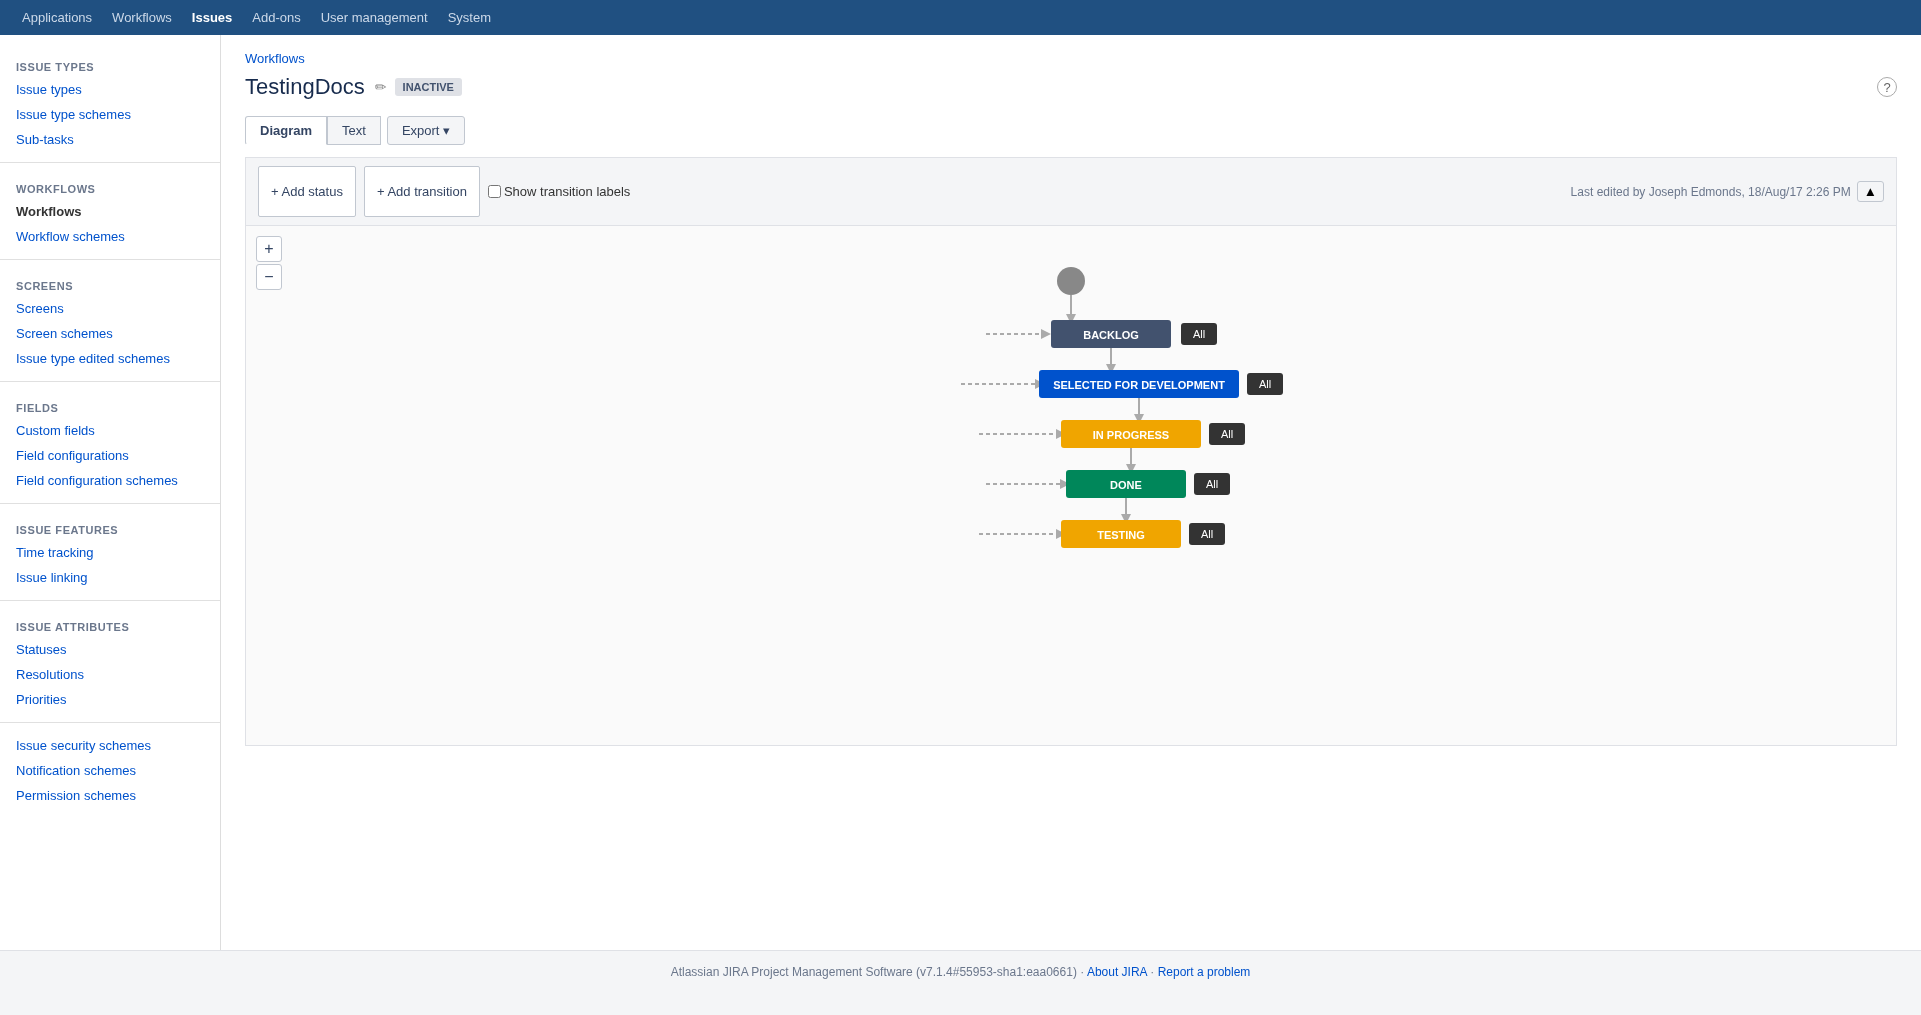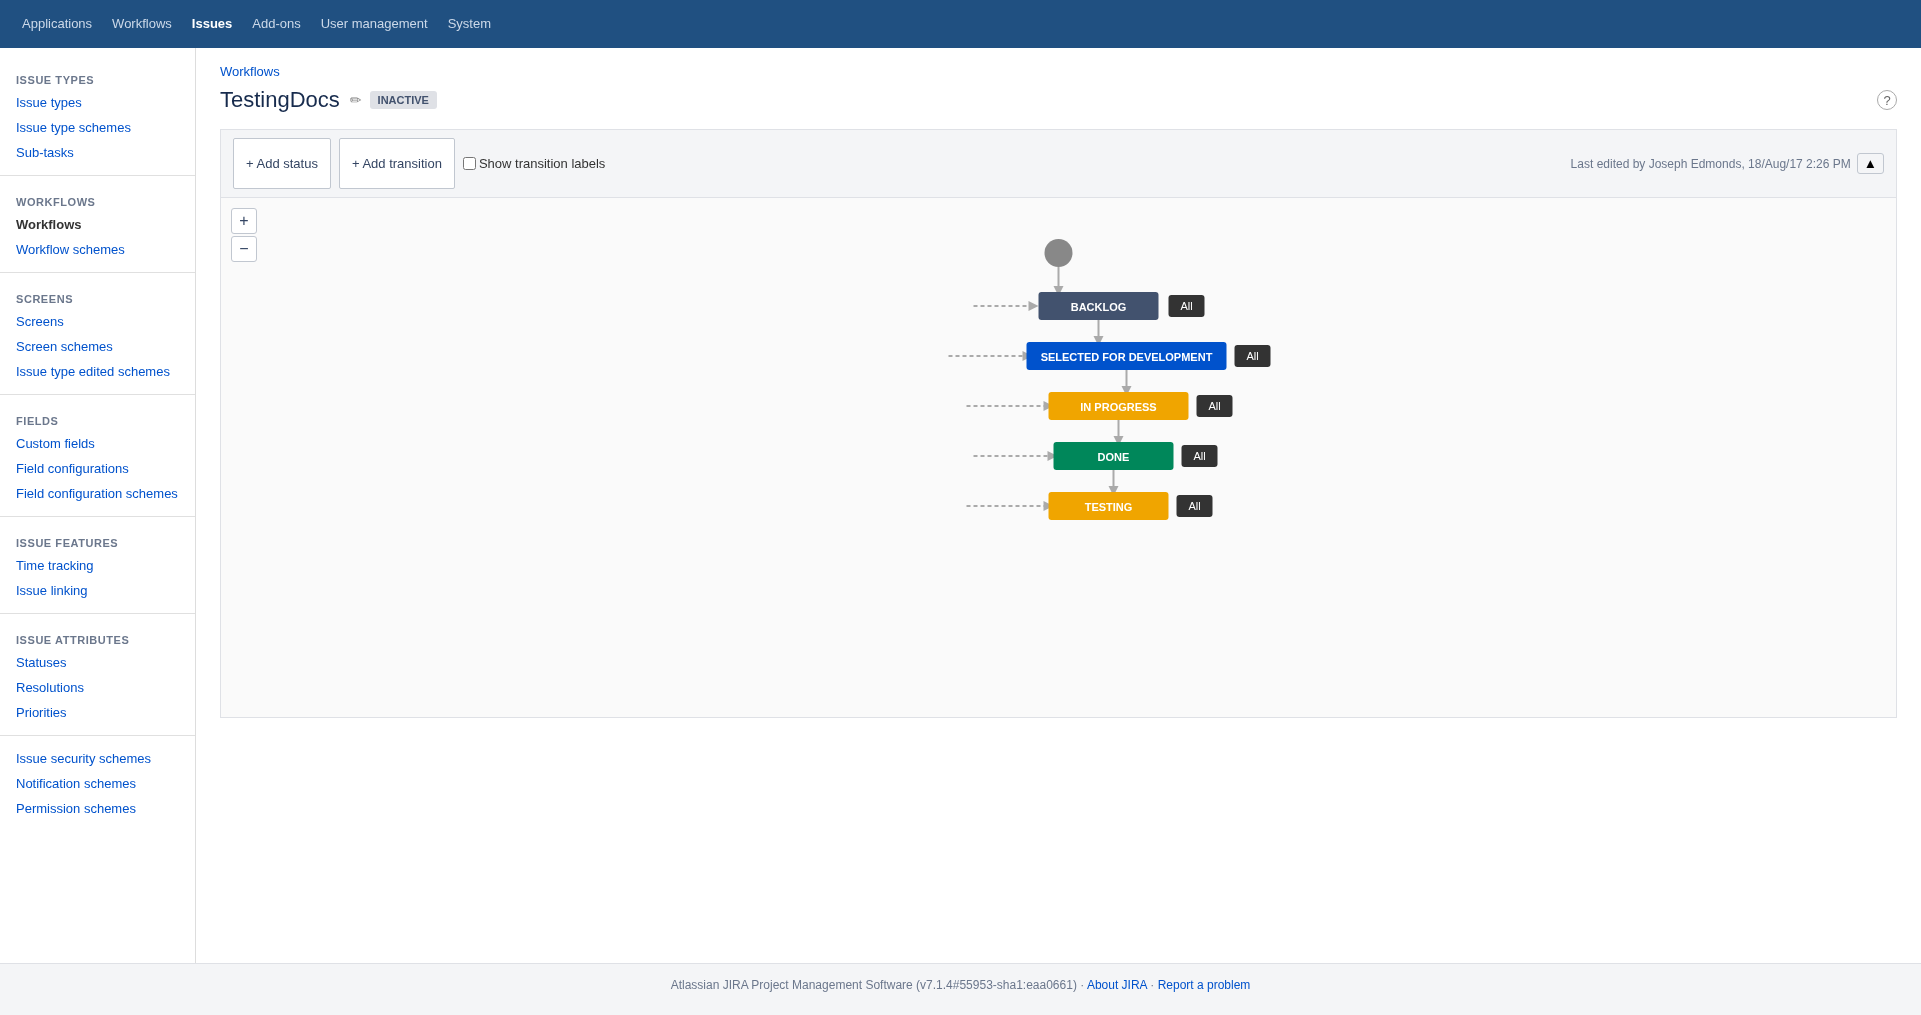--- a/index.html
+++ b/index.html
@@ -4,37 +4,37 @@
   <style>
     * { box-sizing: border-box; margin: 0; padding: 0; }
     body { font-family: Arial, sans-serif; font-size: 13px; color: #333; background: #f4f5f7; }
 
     
     .top-nav {
       background: #205081;
       display: flex;
       align-items: center;
       padding: 0 12px;
-      height: 48px;
+      height: 35px;
     }
     .top-nav a {
       color: #ccd9e9;
       text-decoration: none;
       padding: 0 10px;
       font-size: 13px;
       line-height: 40px;
     }
     .top-nav a.active { color: #fff; font-weight: bold; }
 
     
     .layout { display: flex; min-height: calc(100vh - 40px - 60px); }
 
     
     .sidebar {
-      width: 196px;
+      width: 221px;
       background: #fff;
       border-right: 1px solid #ddd;
       padding: 16px 0;
       flex-shrink: 0;
     }
     .sidebar-section-title {
       font-size: 11px;
       font-weight: bold;
       color: #6b778c;
       text-transform: uppercase;
@@ -250,20 +250,27 @@
       <a>Workflows</a>
     </div>
 
     <div class="page-header">
       <h1 class="page-title">TestingDocs</h1>
       <span class="edit-icon">✏</span>
       <span class="badge-inactive">INACTIVE</span>
       <div class="help-icon" style="position:static;margin-left:auto;">?</div>
     </div>
 
+    <div class="tabs-row">
+      <div class="tabs">
+        <button class="tab-btn active">Diagram</button>
+        <button class="tab-btn">Text</button>
+      </div>
+      <button class="export-btn">Export ▾</button>
+    </div>
 
     <div class="toolbar">
       <div class="toolbar-left">
         <button class="toolbar-btn">+ Add status</button>
         <button class="toolbar-btn">+ Add transition</button>
         <label class="checkbox-label">
           <input type="checkbox" style="">
           <span>Show transition labels</span>
         </label>
       </div>

